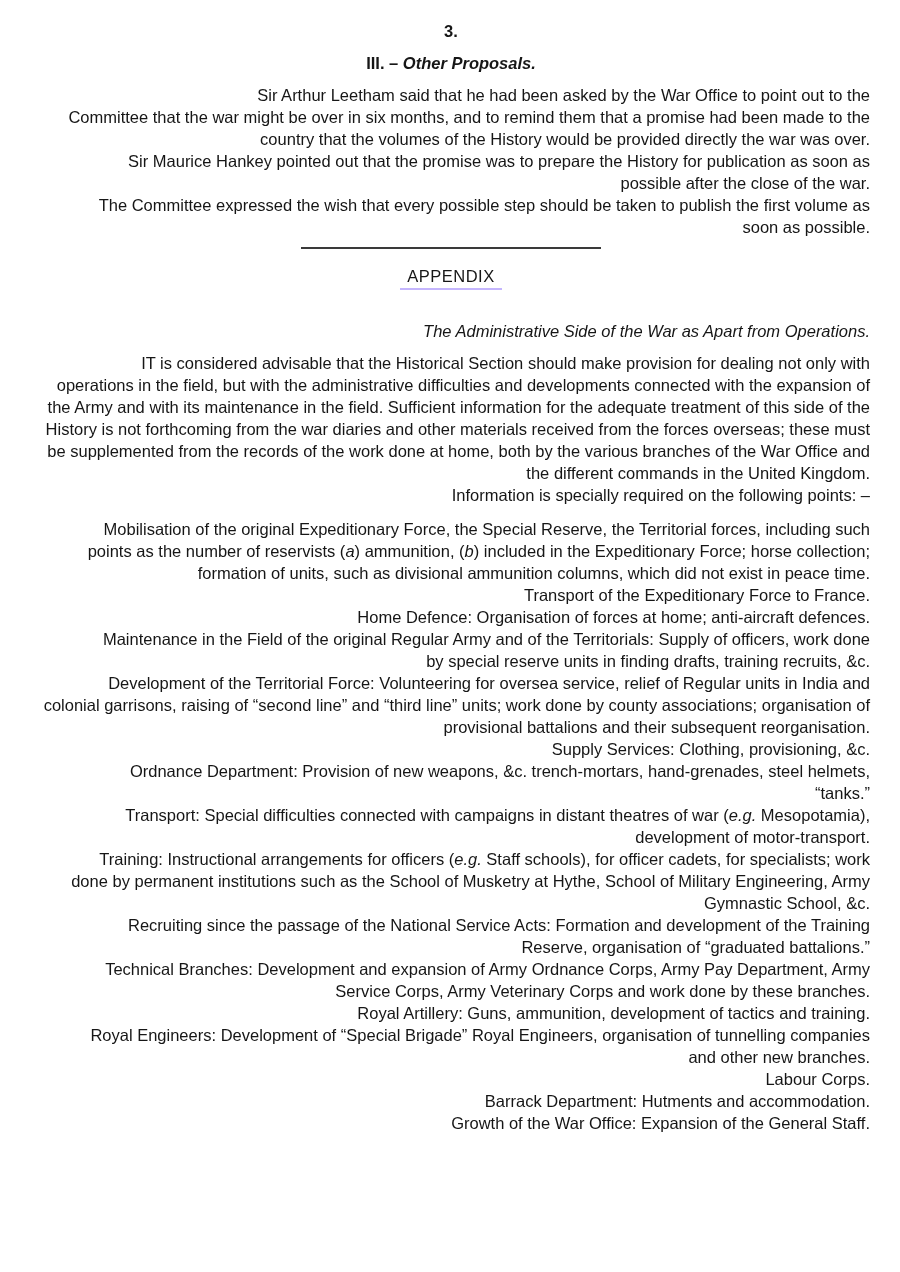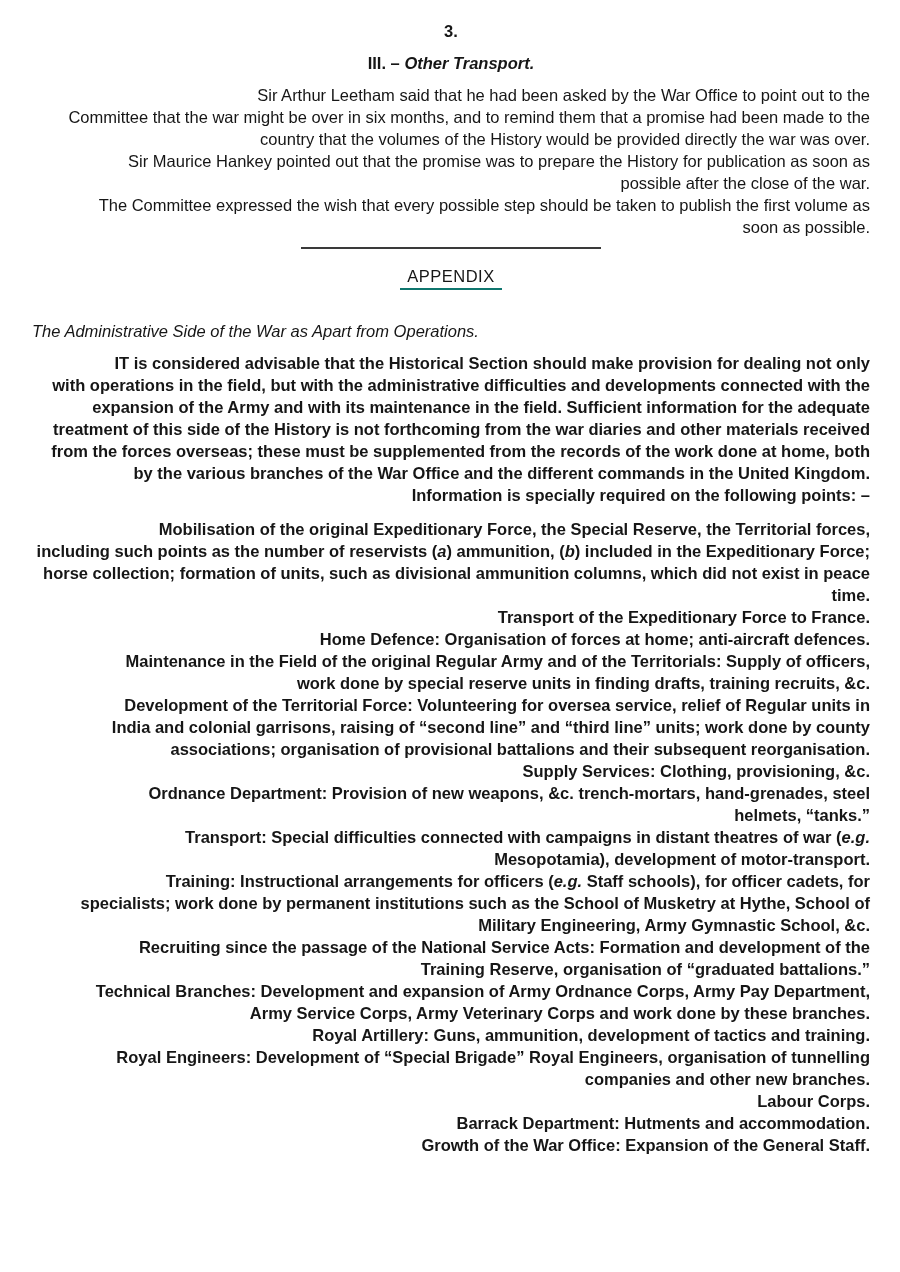--- a/index.html
+++ b/index.html
@@ -43,39 +43,39 @@
     height: 2px;
     background: #3a3a3a;
     margin: 9px auto 0 auto;
   }
   .appendix-heading-wrap {
     text-align: center;
     margin-top: 16px;
   }
   .appendix-heading {
     display: inline-block;
-    border-bottom: 2px solid #0f766e;
+    border-bottom: 2px solid #c4b5fd;
     padding: 0 7px 1px 7px;
     letter-spacing: 0.5px;
   }
   .subtitle {
-    text-align: left;
+    text-align: right;
     font-style: italic;
     margin-top: 30px;
   }
-  #appendix-body { margin-top: 10px; font-weight: bold; }
+  #appendix-body { margin-top: 10px; }
 </style>
 </head>
 <body>
 
 <div class="page">
 
   <div class="page-number">3.</div>
 
-  <div class="section-heading"><span>III. – </span><i>Other Transport.</i></div>
+  <div class="section-heading"><span>III. – </span><i>Other Proposals.</i></div>
 
   <div id="minutes">
       <p class="para"><span>Sir Arthur Leetham said that he had been asked by the War Office to point out to the</span><br><span>Committee that the war might be over in six months, and to remind them that a promise had been made to the country that the volumes of the History would be provided directly the war was over.</span></p>
       <p class="para"><span>Sir Maurice Hankey pointed out that the promise was to prepare the History for publication as soon as possible after the close of the war.</span></p>
       <p class="para"><span>The Committee expressed the wish that every possible step should be taken to publish the first volume as soon as possible.</span></p>
     </div>
 
   <div class="divider"></div>
 
   <div class="appendix-heading-wrap">

